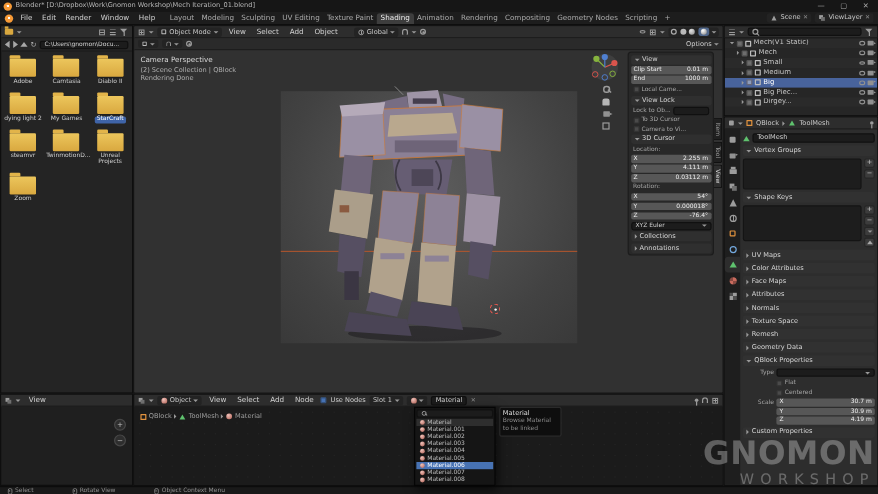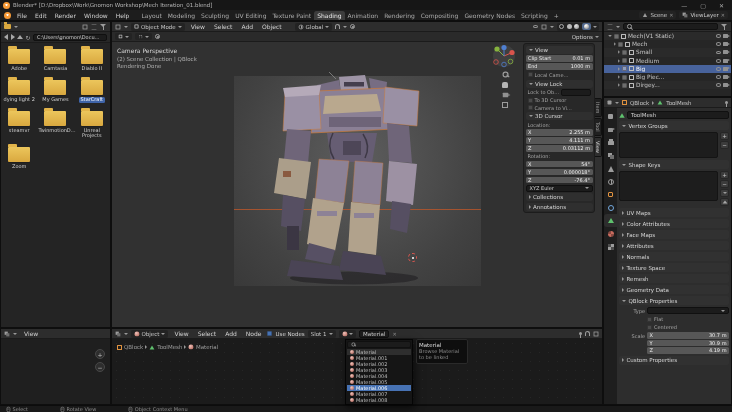--- a/index.html
+++ b/index.html
@@ -746,14 +746,18 @@
     <span class="ic-mouse" style="transform:scale(.75)"></span>
     <span class="t5" style="color:#909090;margin-left:2px">Select</span>
     <span style="width:32px"></span>
     <span class="ic-mouse" style="transform:scale(.75)"></span>
     <span class="t5" style="color:#909090;margin-left:2px">Rotate View</span>
     <span style="width:32px"></span>
     <span class="ic-mouse" style="transform:scale(.75)"></span>
     <span class="t5" style="color:#909090;margin-left:2px">Object Context Menu</span>
   </div>
 
+  <div id="wm">
+    <div class="w1">GNOMON</div>
+    <div class="w2">WORKSHOP</div>
+  </div>
 
 </div>
 
 </body></html>

